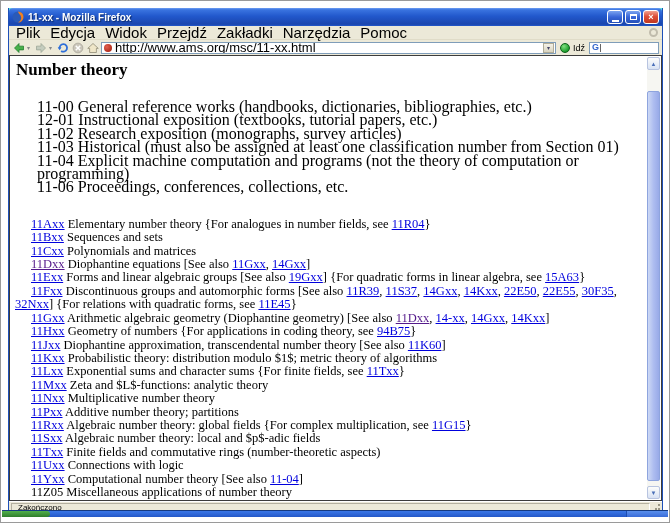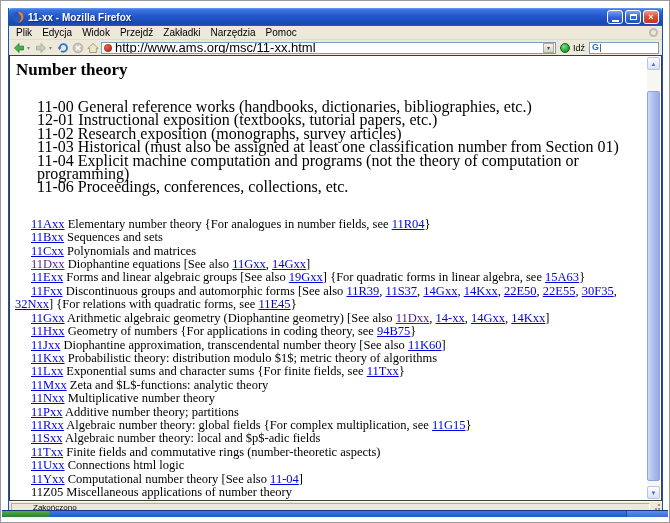--- a/index.html
+++ b/index.html
@@ -29,21 +29,21 @@
     display:flex; align-items:center; justify-content:center;
     color:#fff; font-size:9px; line-height:1; font-weight:bold;
   }
   .wb-min, .wb-max { background:linear-gradient(180deg,#7ba4f0 0%,#3866d8 50%,#2450b8 100%); }
   .wb-close { background:linear-gradient(180deg,#f0a090 0%,#dd4f38 45%,#c03820 100%); }
   .wb-min i { display:block; width:7px; height:2px; background:#fff; margin-top:7px; }
   .wb-max i { display:block; width:7px; height:6px; border:1px solid #fff; border-top-width:2px; }
   
   .menubar {
     height:14px; display:flex; align-items:center; padding:0 2px;
-    background:#ece9d8; border-bottom:1px solid #e0dcc8; font-size:10px; color:#000;
+    background:#ece9d8; border-bottom:1px solid #e0dcc8; font-size:15px; color:#000;
   }
   .menu-item { padding:0 5px; cursor:default; }
   .menu-spacer { flex:1; }
   .throbber {
     width:9px; height:9px; border:2px solid #c0bcac; border-radius:50%;
     margin-right:2px; flex:0 0 auto;
   }
   
   .toolbar {
     height:15px; display:flex; align-items:center; gap:2px; padding:0 3px;
@@ -94,21 +94,21 @@
     position:absolute; left:0; top:34px; width:13px; height:390px;
     background:linear-gradient(90deg,#cdd9f5,#aebdf0 50%,#98aae8); border:1px solid #8ea4de; border-radius:2px;
   }
   
   .statusbar {
     height:11px; background:#ece9d8; display:flex; align-items:center; padding:1px 2px;
     border-top:1px solid #fff;
   }
   .status-panel {
     flex:1; height:9px; border:1px solid #b4b0a0; border-bottom-color:#fff; border-right-color:#fff;
-    font-size:8px; line-height:8px; padding-left:21px; color:#000;
+    font-size:8px; line-height:8px; padding-left:6px; color:#000;
     font-family:"Liberation Sans", sans-serif;
   }
   .grip { width:8px; height:8px; margin-left:2px;
     background:
       radial-gradient(circle at 7px 2px, #9a9684 1px, transparent 1px),
       radial-gradient(circle at 7px 6px, #9a9684 1px, transparent 1px),
       radial-gradient(circle at 4px 6px, #9a9684 1px, transparent 1px);
   }
   
   .taskbar { position:absolute; left:1px; right:1px; top:509px; height:7px; background:linear-gradient(180deg,#3a77e8,#2458c8); border-top:1px solid #16складка; border-top:1px solid #163a80; display:flex; }
@@ -222,21 +222,21 @@
           <div class="line"><span class="lnk">11Hxx</span><span> Geometry of numbers {For applications in coding theory, see </span><span class="lnk">94B75</span><span>}</span></div>
           <div class="line"><span class="lnk">11Jxx</span><span> Diophantine approximation, transcendental number theory [See also </span><span class="lnk">11K60</span><span>]</span></div>
           <div class="line"><span class="lnk">11Kxx</span><span> Probabilistic theory: distribution modulo $1$; metric theory of algorithms</span></div>
           <div class="line"><span class="lnk">11Lxx</span><span> Exponential sums and character sums {For finite fields, see </span><span class="lnk">11Txx</span><span>}</span></div>
           <div class="line"><span class="lnk">11Mxx</span><span> Zeta and $L$-functions: analytic theory</span></div>
           <div class="line"><span class="lnk">11Nxx</span><span> Multiplicative number theory</span></div>
           <div class="line"><span class="lnk">11Pxx</span><span> Additive number theory; partitions</span></div>
           <div class="line"><span class="lnk">11Rxx</span><span> Algebraic number theory: global fields {For complex multiplication, see </span><span class="lnk">11G15</span><span>}</span></div>
           <div class="line"><span class="lnk">11Sxx</span><span> Algebraic number theory: local and $p$-adic fields</span></div>
           <div class="line"><span class="lnk">11Txx</span><span> Finite fields and commutative rings (number-theoretic aspects)</span></div>
-          <div class="line"><span class="lnk">11Uxx</span><span> Connections html logic</span></div>
+          <div class="line"><span class="lnk">11Uxx</span><span> Connections with logic</span></div>
           <div class="line"><span class="lnk">11Yxx</span><span> Computational number theory [See also </span><span class="lnk">11-04</span><span>]</span></div>
           <div class="line"><span>11Z05 Miscellaneous applications of number theory</span></div>
         </div>
       <div class="sb">
         <span class="sb-btn sb-up">▲</span>
         <span class="sb-thumb"></span>
         <span class="sb-btn sb-down">▼</span>
       </div>
     </div>
 

